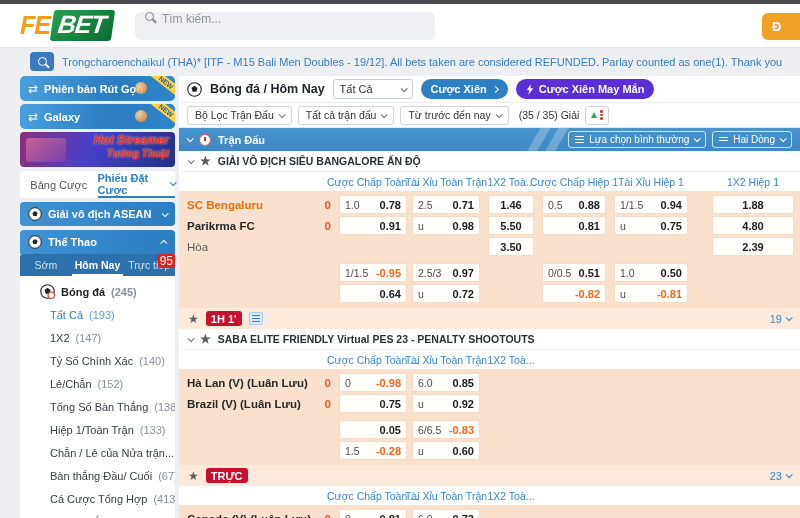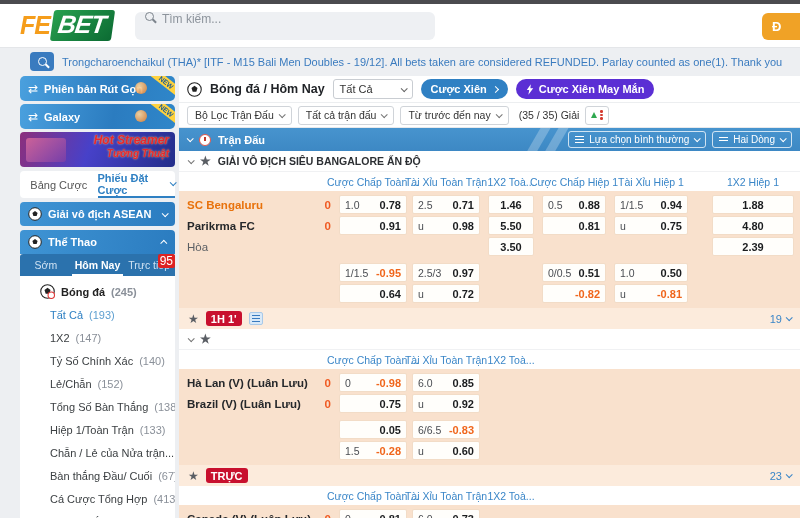--- a/index.html
+++ b/index.html
@@ -476,20 +476,21 @@
             </span>
             <span class="mcount">
               <span>19</span>
               <span class="chv"></span>
             </span>
           </div>
         </div>
         <div class="section-hdr">
           <span class="chv"></span>
           <span class="star">★</span>
+          <span>SABA ELITE FRIENDLY Virtual PES 23 - PENALTY SHOOTOUTS</span>
         </div>
         <div class="colhdr">
           <span class="sp"></span>
           <span class="colh" style="width: 68px; margin-right: 5px;">Cược Chấp Toàn ...</span>
           <span class="colh" style="width: 68px; margin-right: 8px;">Tài Xỉu Toàn Trận</span>
           <span class="colh" style="width: 46px; margin-right: 8px;">1X2 Toà...</span>
         </div>
         <div class="match">
           <div class="orow">
             <div class="tcol">

